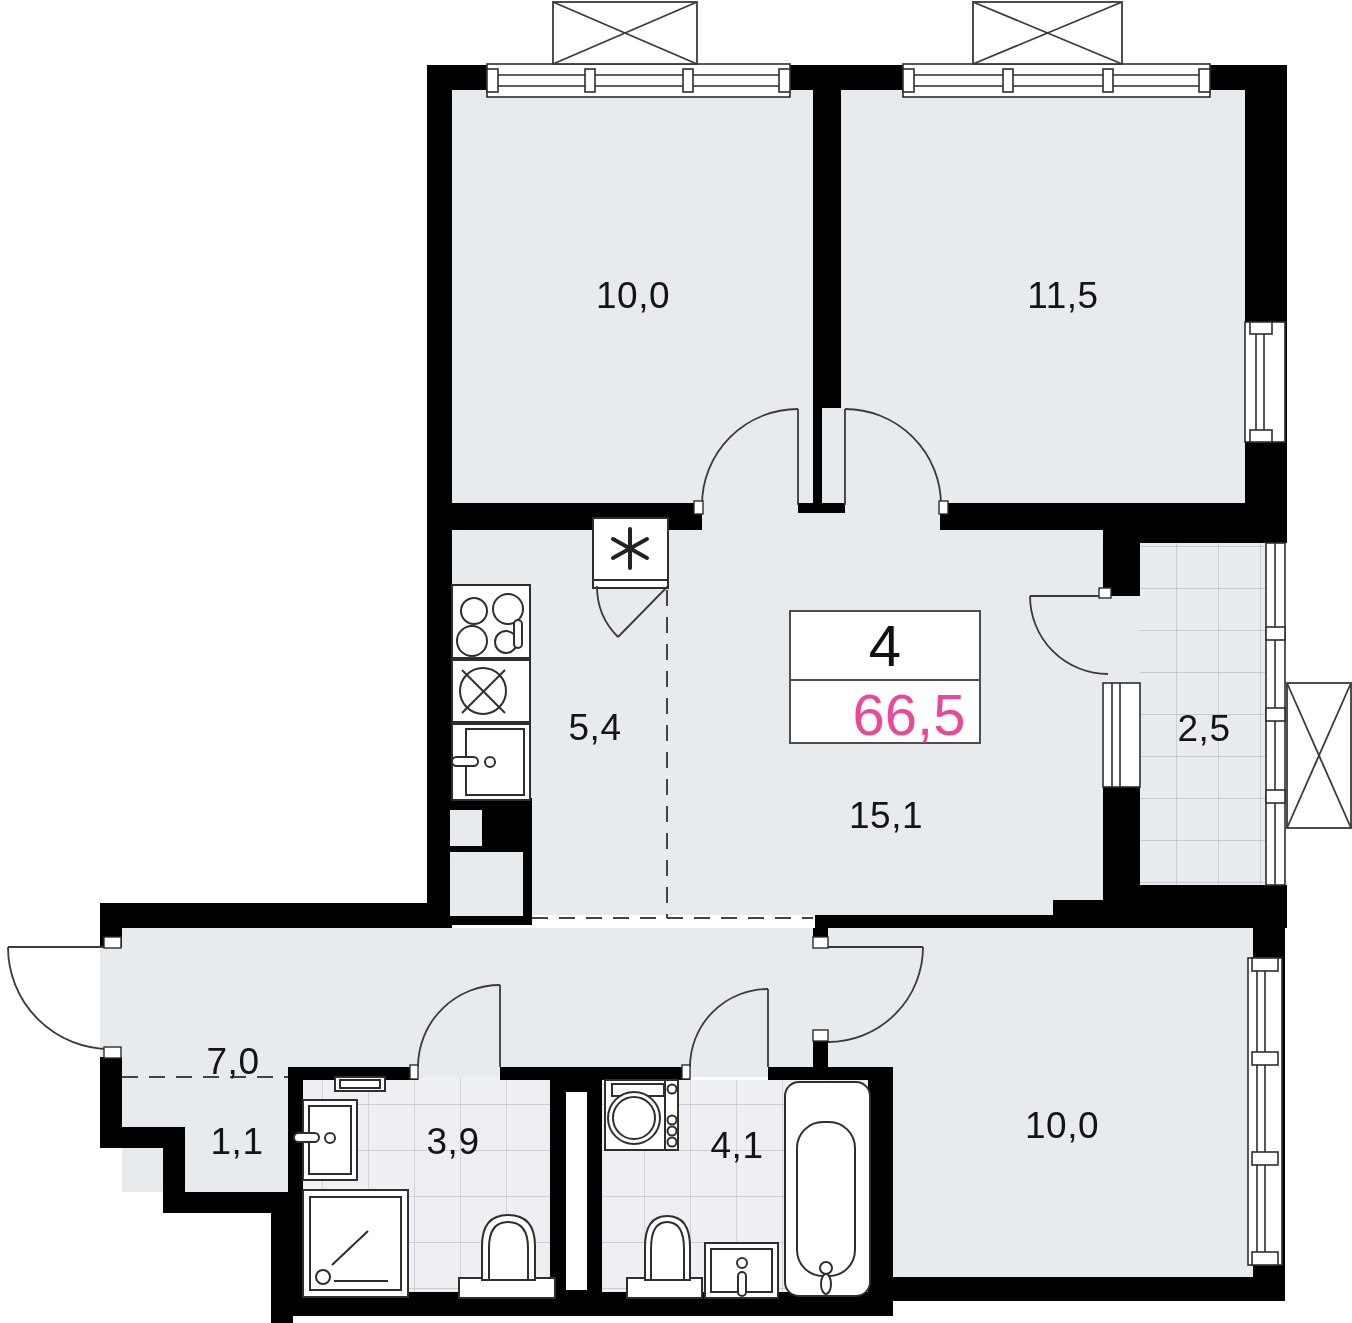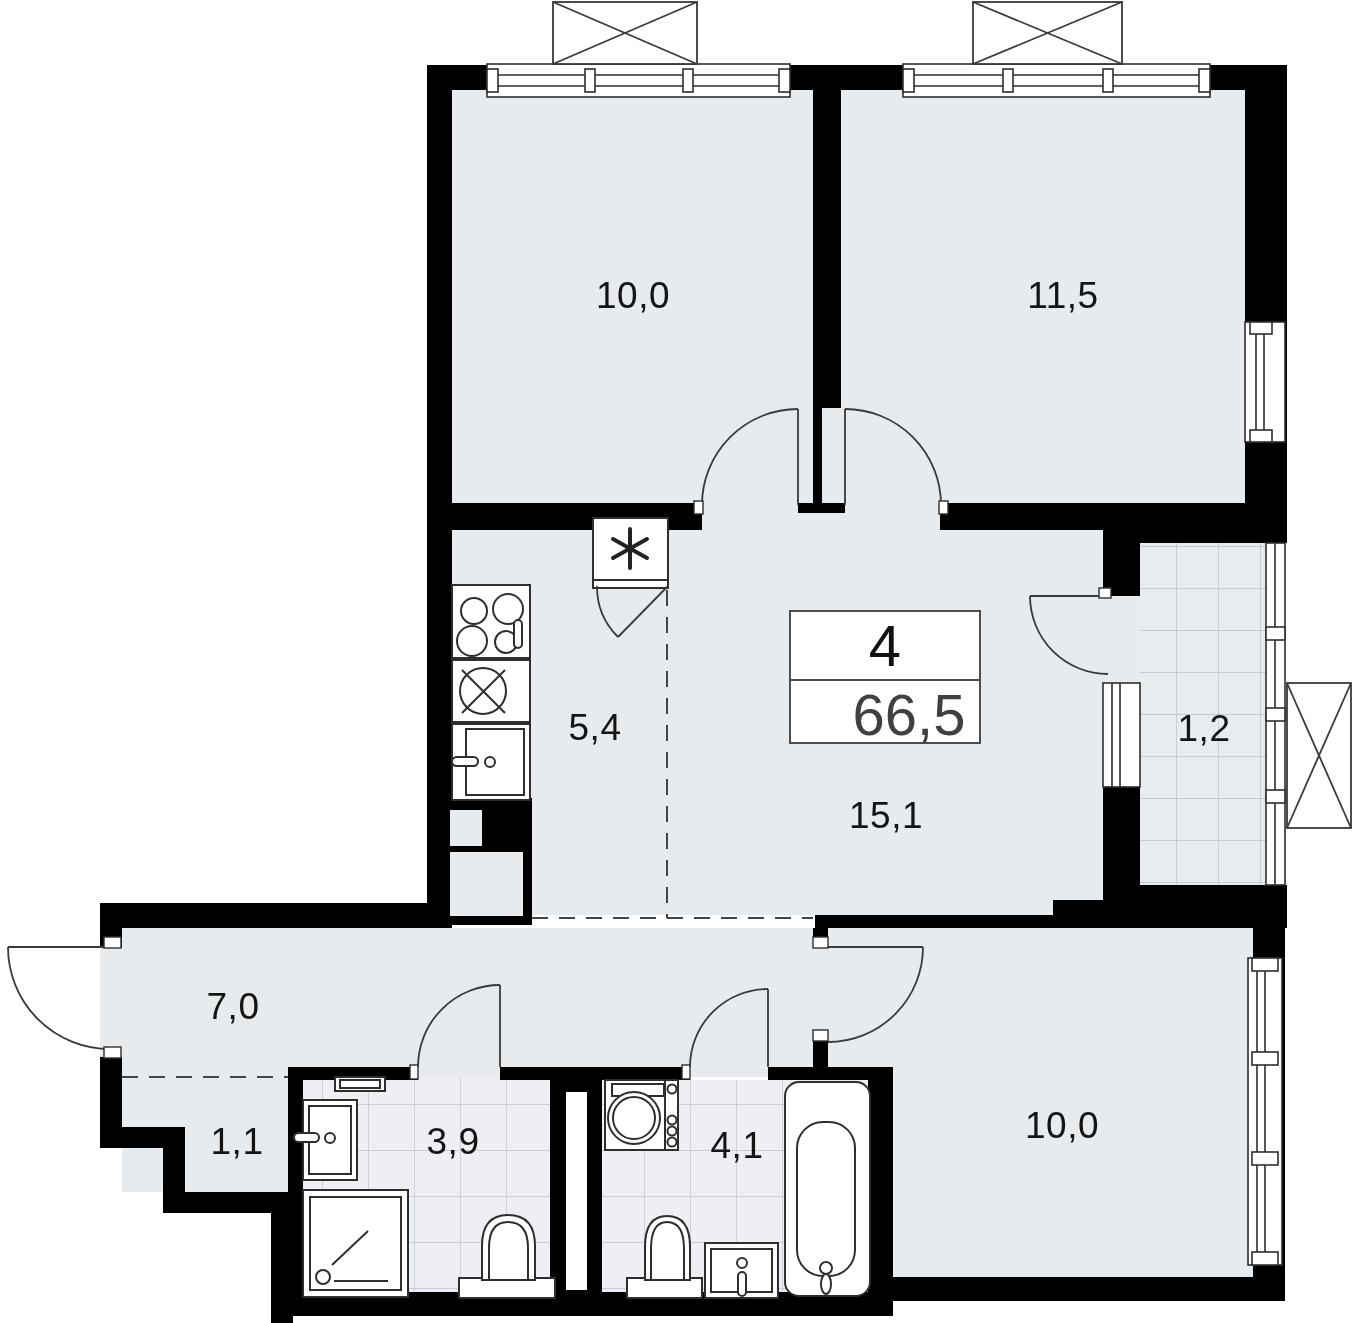--- a/index.html
+++ b/index.html
@@ -7,21 +7,21 @@
          font-family:"Liberation Sans", sans-serif;}
   #plan-svg{position:absolute;left:0;top:0;}
   .room-label{position:absolute;transform:translate(-50%,-50%);
               font-size:37px;color:#141414;letter-spacing:0.5px;white-space:nowrap;}
   .info-box{position:absolute;left:789px;top:610px;width:192px;height:134px;
             background:#ffffff;border:2px solid #4e4e4e;box-sizing:border-box;
             display:flex;flex-direction:column;}
   .info-rooms{flex:0 0 62px;border-bottom:2px solid #4e4e4e;display:flex;
               align-items:center;justify-content:center;font-size:58px;color:#111;}
   .info-area{flex:1;display:flex;align-items:center;justify-content:center;
-             font-size:58px;color:#404040;padding-left:48px;}
+             font-size:58px;color:#ec4899;padding-left:48px;}
 </style>
 </head>
 <body>
 
 <div id="stage">
 
 <svg id="plan-svg" width="1352" height="1323" viewBox="0 0 1352 1323">
   <defs>
     <pattern id="tile46" width="46" height="46" patternUnits="userSpaceOnUse">
       <rect width="46" height="46" fill="#edeff2"></rect>
@@ -296,22 +296,22 @@
       <line x1="1287" y1="683" x2="1351" y2="828"></line>
       <line x1="1351" y1="683" x2="1287" y2="828"></line>
     </g>
   </g>
 </svg>
 
 <div class="room-label" style="left:633px;top:296px">10,0</div>
 <div class="room-label" style="left:1063px;top:296px">11,5</div>
 <div class="room-label" style="left:595px;top:728px">5,4</div>
 <div class="room-label" style="left:886px;top:816px">15,1</div>
-<div class="room-label" style="left:1204px;top:729px">1,2</div>
-<div class="room-label" style="left:233px;top:1007px">7,0</div>
+<div class="room-label" style="left:1204px;top:729px">2,5</div>
+<div class="room-label" style="left:233px;top:1062px">7,0</div>
 <div class="room-label" style="left:237px;top:1142px">1,1</div>
 <div class="room-label" style="left:453px;top:1142px">3,9</div>
 <div class="room-label" style="left:737px;top:1146px">4,1</div>
 <div class="room-label" style="left:1062px;top:1126px">10,0</div>
 
 <div class="info-box">
   <div class="info-rooms">4</div>
   <div class="info-area">66,5</div>
 </div>
 

